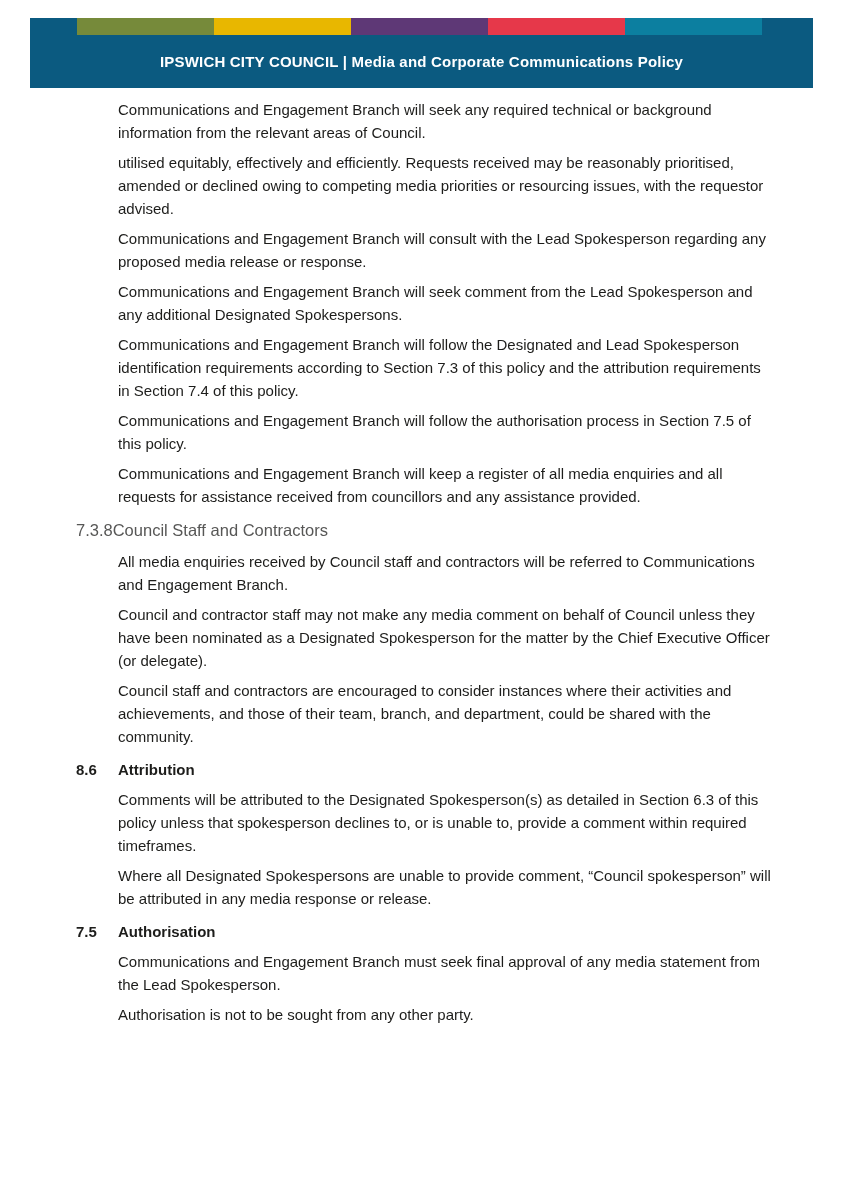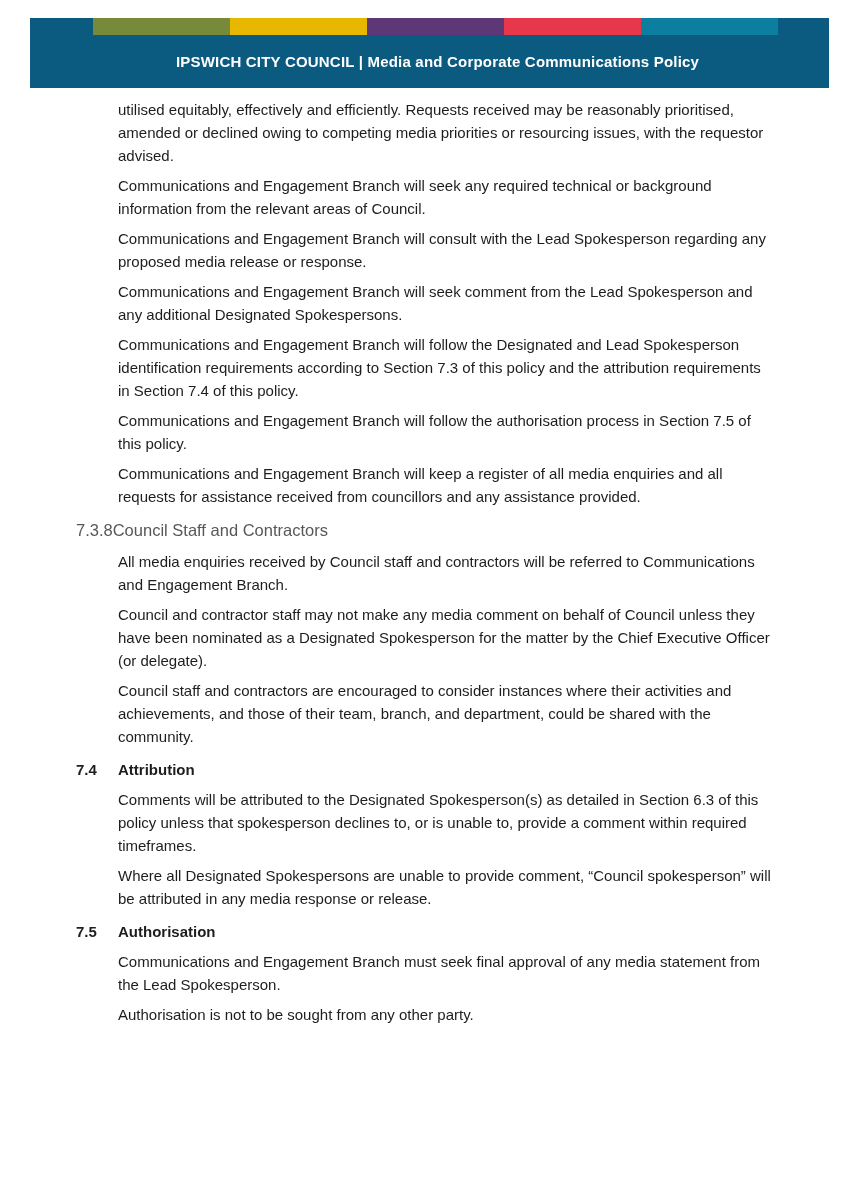--- a/index.html
+++ b/index.html
@@ -17,21 +17,20 @@
     overflow: hidden;
   }
   
   .band {
     position: absolute;
     left: 30px;
     top: 18px;
     width: 783px;
     height: 70px;
     background: #0b5a80;
-    padding-left: 16px;
   }
   .stripes {
     display: flex;
     margin-left: 47px;
     height: 17px;
   }
   .stripe {
     width: 137px;
     height: 17px;
     flex: none;
@@ -102,39 +101,39 @@
       <span class="stripe" style="background-color: rgb(232, 183, 0);"></span>
       <span class="stripe" style="background-color: rgb(94, 56, 118);"></span>
       <span class="stripe" style="background-color: rgb(230, 56, 74);"></span>
       <span class="stripe" style="background-color: rgb(12, 127, 160);"></span>
     </div>
     <div class="band-title">IPSWICH CITY COUNCIL | Media and Corporate Communications Policy</div>
   </header>
 
   <main class="content">
 
+    <p class="para">Communications and Engagement Branch will seek any required technical or background information from the relevant areas of Council.</p>
     <p class="para">utilised equitably, effectively and efficiently. Requests received may be reasonably prioritised, amended or declined owing to competing media priorities or resourcing issues, with the requestor advised.</p>
-    <p class="para">Communications and Engagement Branch will seek any required technical or background information from the relevant areas of Council.</p>
     <p class="para">Communications and Engagement Branch will consult with the Lead Spokesperson regarding any proposed media release or response.</p>
     <p class="para">Communications and Engagement Branch will seek comment from the Lead Spokesperson and any additional Designated Spokespersons.</p>
     <p class="para">Communications and Engagement Branch will follow the Designated and Lead Spokesperson identification requirements according to Section 7.3 of this policy and the attribution requirements in Section 7.4 of this policy.</p>
     <p class="para">Communications and Engagement Branch will follow the authorisation process in Section 7.5 of this policy.</p>
     <p class="para">Communications and Engagement Branch will keep a register of all media enquiries and all requests for assistance received from councillors and any assistance provided.</p>
 
     <h3 class="subheading">
       <span class="shnum">7.3.8</span>
       <span class="shttl">Council Staff and Contractors</span>
     </h3>
 
     <p class="para">All media enquiries received by Council staff and contractors will be referred to Communications and Engagement Branch.</p>
     <p class="para">Council and contractor staff may not make any media comment on behalf of Council unless they have been nominated as a Designated Spokesperson for the matter by the Chief Executive Officer (or delegate).</p>
     <p class="para">Council staff and contractors are encouraged to consider instances where their activities and achievements, and those of their team, branch, and department, could be shared with the community.</p>
 
     <h2 class="heading">
-      <span class="hnum">7.4</span>
+      <span class="hnum">8.6</span>
       <span class="httl">Attribution</span>
     </h2>
 
     <p class="para">Comments will be attributed to the Designated Spokesperson(s) as detailed in Section 6.3 of this policy unless that spokesperson declines to, or is unable to, provide a comment within required timeframes.</p>
     <p class="para">Where all Designated Spokespersons are unable to provide comment, “Council spokesperson” will be attributed in any media response or release.</p>
 
     <h2 class="heading">
       <span class="hnum">7.5</span>
       <span class="httl">Authorisation</span>
     </h2>

